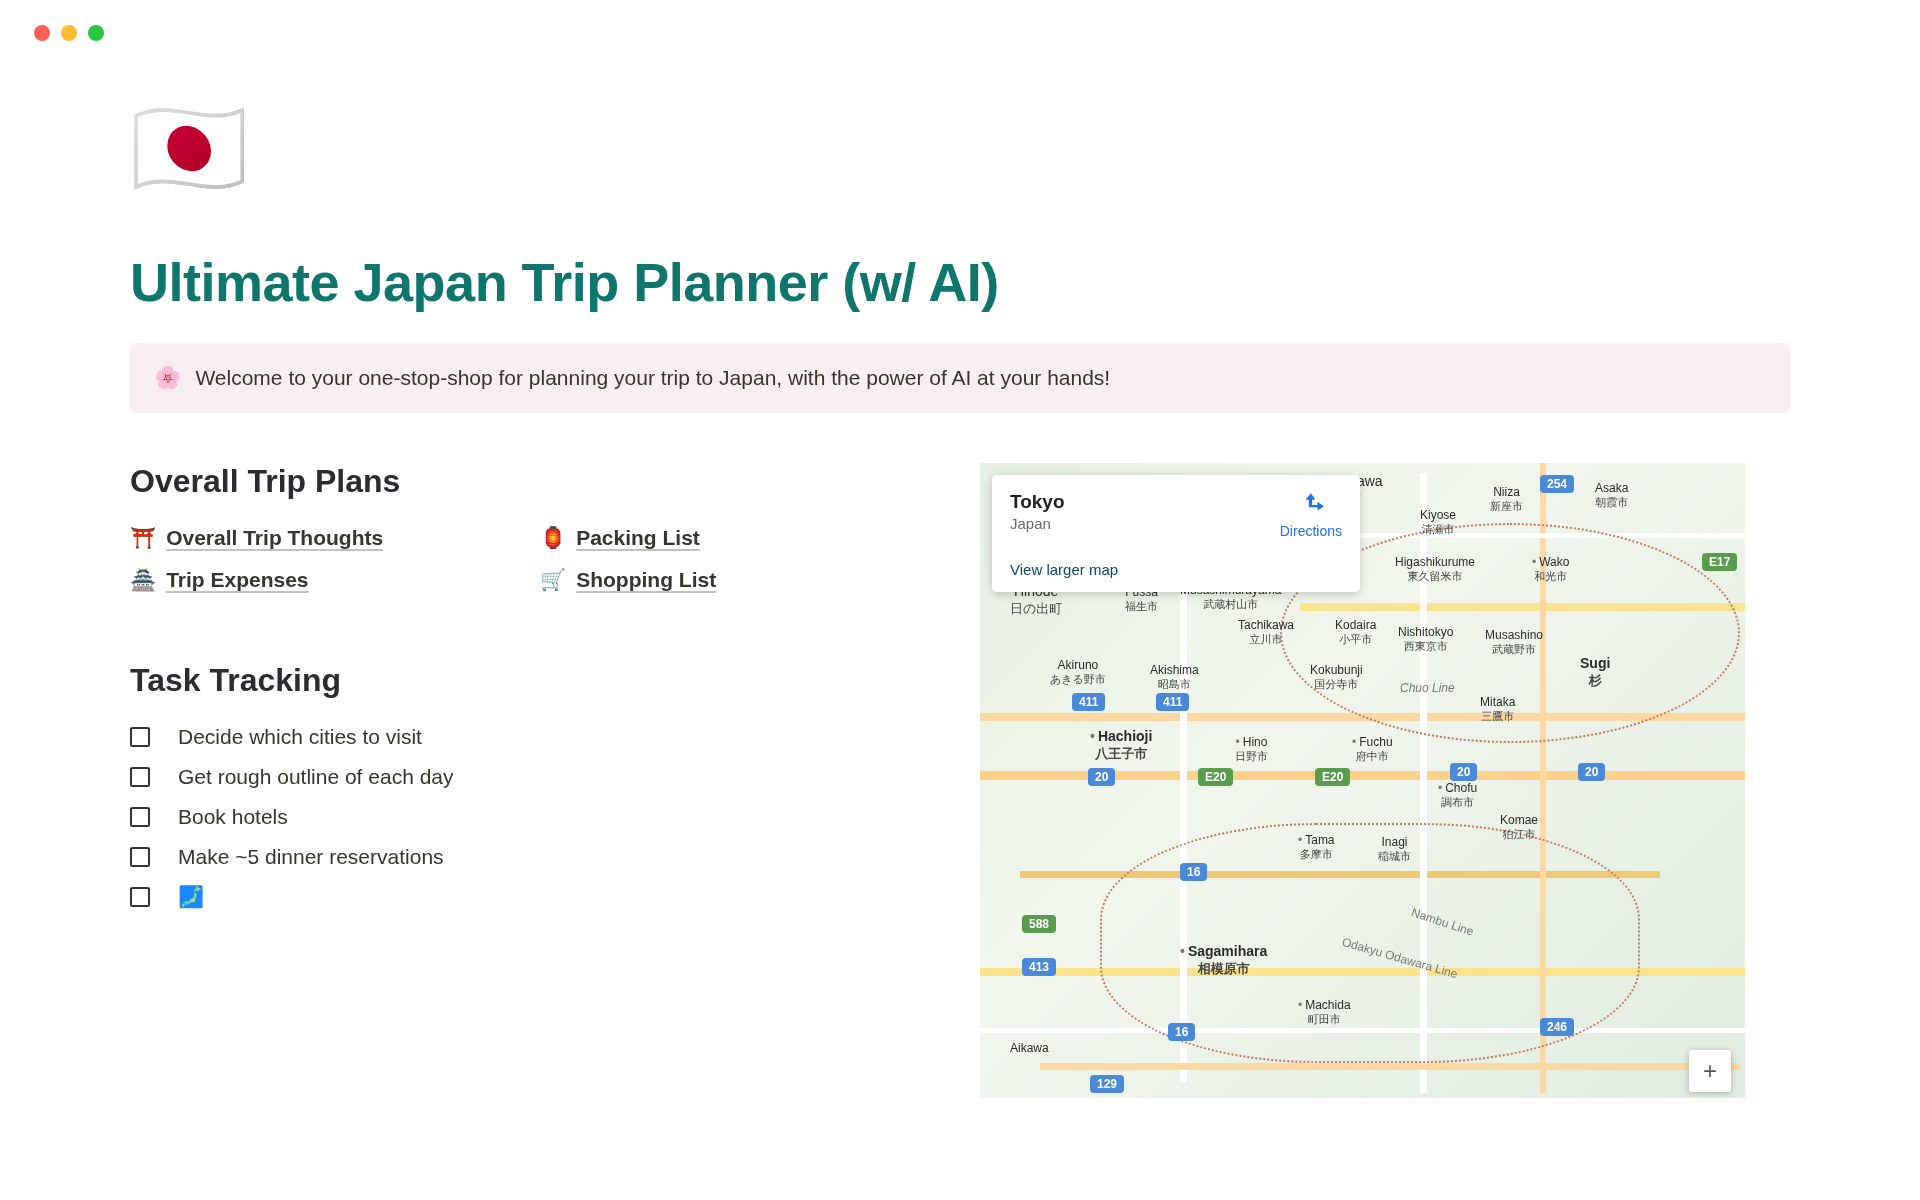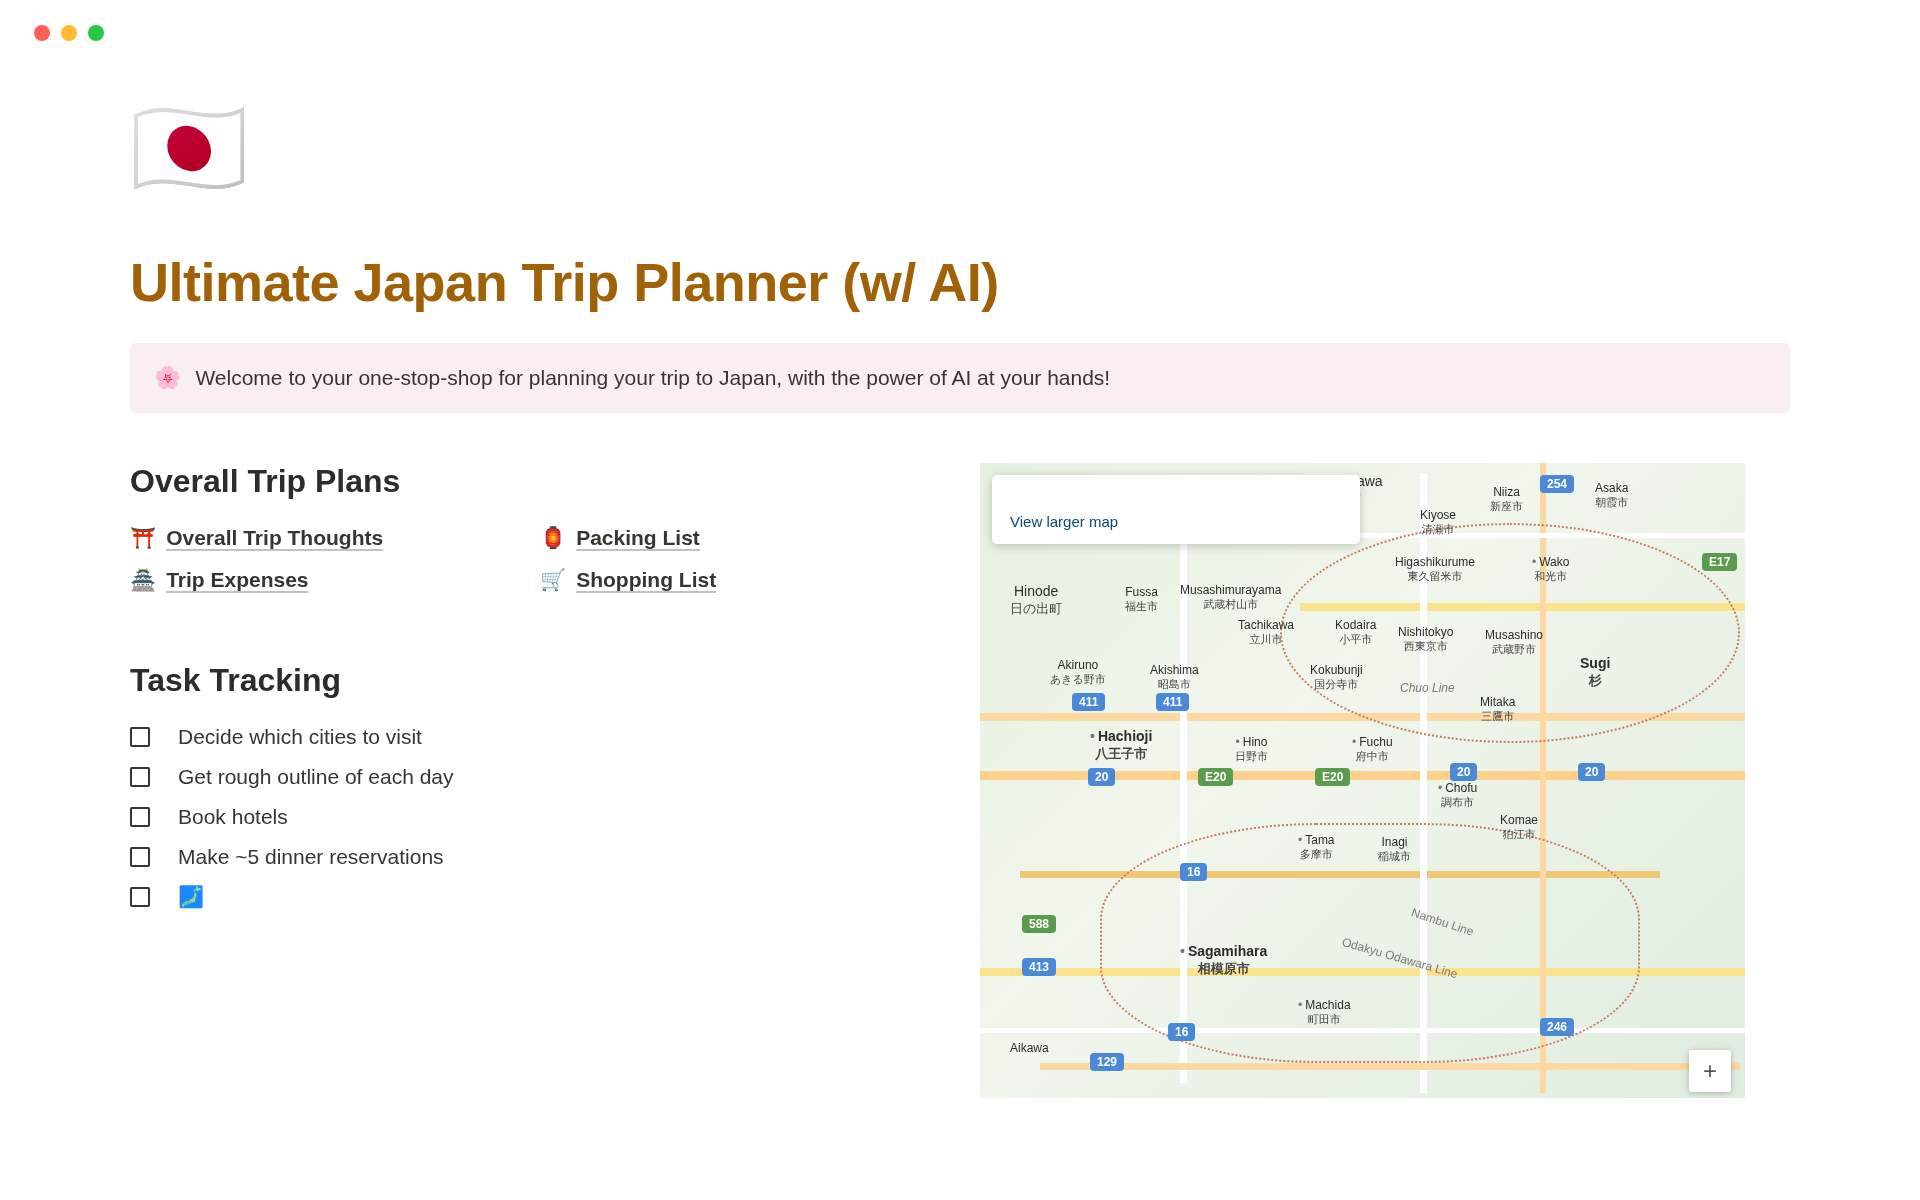--- a/index.html
+++ b/index.html
@@ -33,21 +33,21 @@
       font-size: 95px;
       line-height: 1;
       margin-bottom: 55px;
     }
 
     .page-title {
       font-size: 54px;
       font-weight: 700;
       letter-spacing: -0.5px;
       margin-bottom: 30px;
-      color: #a16207;
+      color: #0f766e;
     }
 
     .callout {
       display: flex;
       gap: 14px;
       align-items: center;
       background: #f9eef2;
       border-radius: 6px;
       padding: 22px 24px;
       margin-bottom: 50px;
@@ -352,21 +352,21 @@
         <span class="route-shield shield-blue" style="top:230px;left:176px;">411</span>
         <span class="route-shield shield-blue" style="top:305px;left:108px;">20</span>
         <span class="route-shield shield-green" style="top:305px;left:218px;">E20</span>
         <span class="route-shield shield-green" style="top:305px;left:335px;">E20</span>
         <span class="route-shield shield-blue" style="top:300px;left:470px;">20</span>
         <span class="route-shield shield-blue" style="top:300px;left:598px;">20</span>
         <span class="route-shield shield-blue" style="top:400px;left:200px;">16</span>
         <span class="route-shield shield-blue" style="top:560px;left:188px;">16</span>
         <span class="route-shield shield-green" style="top:452px;left:42px;">588</span>
         <span class="route-shield shield-blue" style="top:495px;left:42px;">413</span>
-        <span class="route-shield shield-blue" style="top:590px;left:110px;">129</span>
+        <span class="route-shield shield-blue" style="top:612px;left:110px;">129</span>
         <span class="route-shield shield-blue" style="top:555px;left:560px;">246</span>
 
         <div class="city-label" style="top:10px;left:320px;"><span class="dot">Tokorozawa</span><span class="jp">所沢市</span></div>
         <div class="city-label small" style="top:22px;left:510px;"><span>Niiza</span><span class="jp">新座市</span></div>
         <div class="city-label small" style="top:18px;left:615px;"><span>Asaka</span><span class="jp">朝霞市</span></div>
         <div class="city-label small" style="top:45px;left:440px;"><span>Kiyose</span><span class="jp">清瀬市</span></div>
         <div class="city-label small" style="top:92px;left:415px;"><span>Higashikurume</span><span class="jp">東久留米市</span></div>
         <div class="city-label small" style="top:92px;left:552px;"><span class="dot">Wako</span><span class="jp">和光市</span></div>
         <div class="city-label" style="top:120px;left:30px;"><span>Hinode</span><span class="jp">日の出町</span></div>
         <div class="city-label small" style="top:122px;left:145px;"><span>Fussa</span><span class="jp">福生市</span></div>
@@ -389,20 +389,32 @@
         <div class="city-label small" style="top:372px;left:398px;"><span>Inagi</span><span class="jp">稲城市</span></div>
         <div class="city-label" style="top:480px;left:200px;font-weight:600;"><span class="dot">Sagamihara</span><span class="jp">相模原市</span></div>
         <div class="city-label small" style="top:535px;left:318px;"><span class="dot">Machida</span><span class="jp">町田市</span></div>
         <div class="city-label small" style="top:578px;left:30px;"><span>Aikawa</span></div>
         <div class="city-label small" style="top:218px;left:420px;color:#7a7a7a;font-style:italic;"><span>Chuo Line</span></div>
         <div class="city-label small" style="top:60px;left:310px;color:#7a7a7a;transform:rotate(-10deg);"><span>okuro Line</span></div>
         <div class="city-label small" style="top:452px;left:430px;color:#7a7a7a;transform:rotate(18deg);"><span>Nambu Line</span></div>
         <div class="city-label small" style="top:488px;left:360px;color:#7a7a7a;transform:rotate(16deg);"><span>Odakyu Odawara Line</span></div>
 
         <div class="map-card">
+          <div class="map-card-top">
+            <div>
+              <div class="map-card-title">Tokyo</div>
+              <div class="map-card-sub">Japan</div>
+            </div>
+            <div class="map-card-directions">
+              <svg viewBox="0 0 24 24">
+                  <path fill="#1a73e8" d="M12 2l4 6h-3v5h5v-3l6 4-6 4v-3h-8V8H7l5-6z"></path>
+                </svg>
+              <div class="map-card-directions-label">Directions</div>
+            </div>
+          </div>
           <span class="map-card-link">View larger map</span>
         </div>
 
         <div class="zoom-controls">
           <div class="zoom-btn">+</div>
         </div>
       </div>
     </div>
   </div>
 

